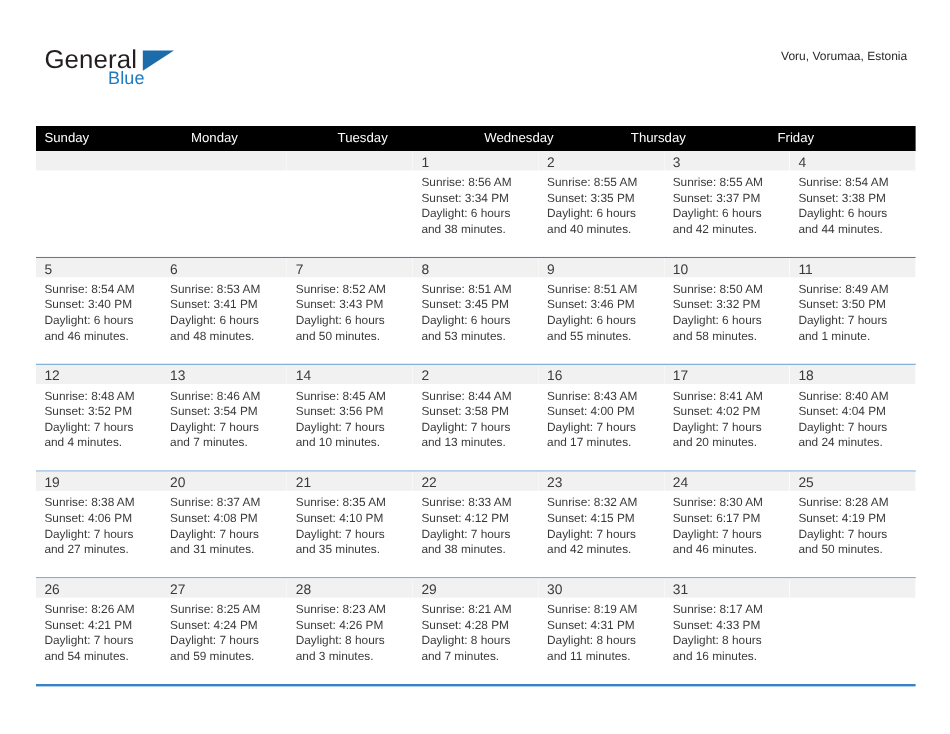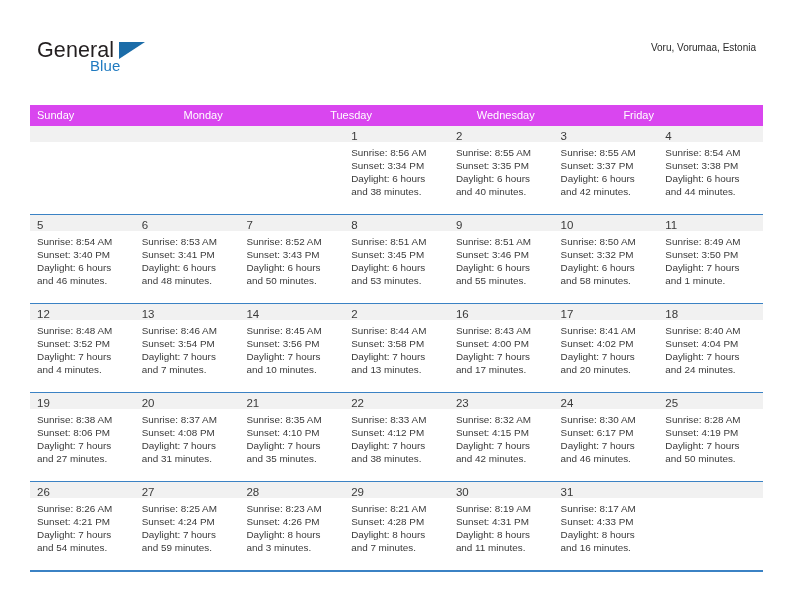--- a/index.html
+++ b/index.html
@@ -92,21 +92,21 @@
   .calendar {
     position: absolute;
     left: 30px;
     top: 105px;
     width: 733px;
   }
   .dow-row {
     display: flex;
     width: 733px;
     height: 21px;
-    background: #d946ef;
+    background: #000000;
   }
   .dow {
     flex: 1 1 0;
     color: #ffffff;
     font-size: 11px;
     line-height: 21px;
     padding-left: 7px;
     box-sizing: border-box;
     white-space: nowrap;
   }
@@ -175,20 +175,21 @@
     </div>
 
   </div>
 
   <div class="calendar">
     <div class="dow-row" id="dow-row">
         <div class="dow">Sunday</div>
         <div class="dow">Monday</div>
         <div class="dow">Tuesday</div>
         <div class="dow">Wednesday</div>
+        <div class="dow">Thursday</div>
         <div class="dow">Friday</div>
       </div>
     <div id="weeks-container">
         <div class="week">
           <div class="day empty">
             <div class="day-num-band"><span class="day-num"></span></div>
             <div class="day-info">
               <div></div>
               <div></div>
               <div></div>
@@ -378,21 +379,21 @@
               <div>Daylight: 7 hours</div>
               <div>and 24 minutes.</div>
             </div>
           </div>
         </div>
         <div class="week">
           <div class="day">
             <div class="day-num-band"><span class="day-num">19</span></div>
             <div class="day-info">
               <div>Sunrise: 8:38 AM</div>
-              <div>Sunset: 8:06 PM</div>
+              <div>Sunset: 4:06 PM</div>
               <div>Daylight: 7 hours</div>
               <div>and 27 minutes.</div>
             </div>
           </div>
           <div class="day">
             <div class="day-num-band"><span class="day-num">20</span></div>
             <div class="day-info">
               <div>Sunrise: 8:37 AM</div>
               <div>Sunset: 4:08 PM</div>
               <div>Daylight: 7 hours</div>

